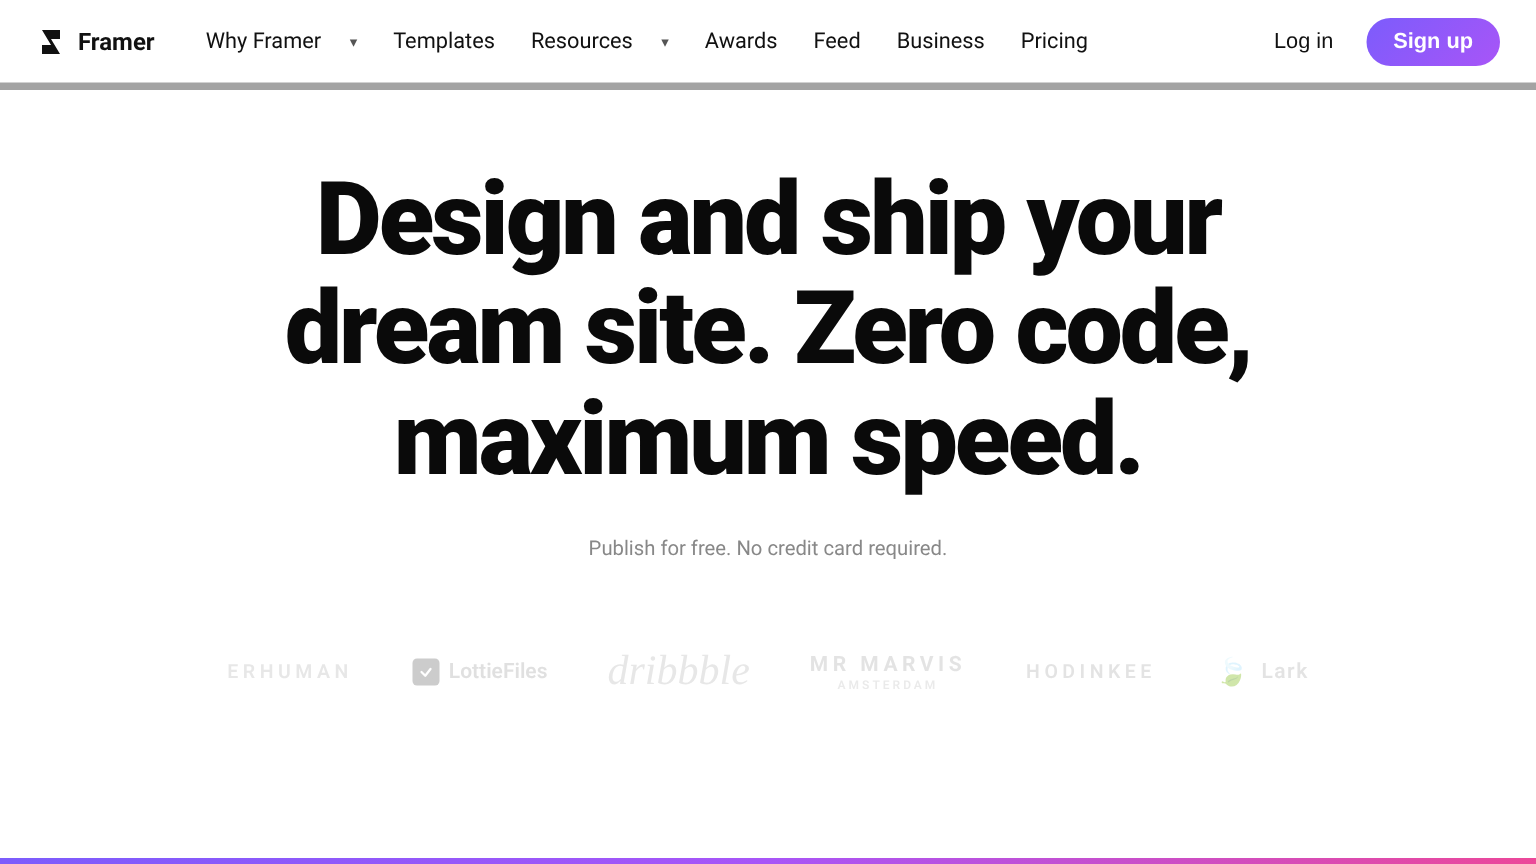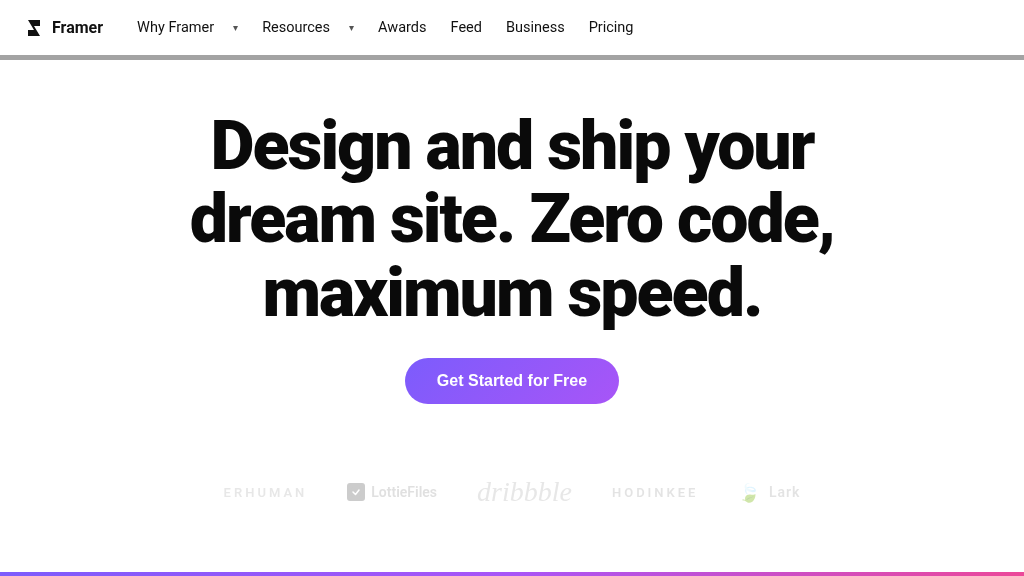--- a/index.html
+++ b/index.html
@@ -181,60 +181,71 @@
     </svg>
     <span>Framer</span>
   </a>
 
   <div class="nav-links">
     <a class="nav-link">
       <span>Why Framer</span>
       <span class="chevron">▾</span>
     </a>
     <a class="nav-link">
+      <span>Templates</span>
+    </a>
+    <a class="nav-link">
       <span>Resources</span>
       <span class="chevron">▾</span>
     </a>
     <a class="nav-link">
       <span>Awards</span>
     </a>
     <a class="nav-link">
       <span>Feed</span>
     </a>
     <a class="nav-link">
       <span>Business</span>
     </a>
     <a class="nav-link">
       <span>Pricing</span>
     </a>
   </div>
 
+  <div class="nav-actions">
+    <button class="btn-login">Log in</button>
+    <button class="btn-signup">Sign up</button>
+  </div>
 </nav>
 
 <section class="hero">
   <h1 class="hero-title">Design and ship your dream site. Zero code, maximum speed.</h1>
-  <button class="btn-get-started">Get Started for Free</button>
+  <p class="hero-subtext">Publish for free. No credit card required.</p>
 </section>
 
 <div class="logos-section">
   <div class="logo-item">
     <span style="opacity:0.35; font-size:13px; letter-spacing:3px;">ERHUMAN</span>
   </div>
   <div class="logo-item">
     <span class="logo-icon-square">
       <svg width="12" height="12" viewBox="0 0 12 12" fill="none">
           <rect x="1" y="1" width="10" height="10" rx="2" fill="#ccc"></rect>
           <path d="M3 6l2.5 2.5L9 4" stroke="#fff" stroke-width="1.5" stroke-linecap="round" stroke-linejoin="round"></path>
         </svg>
     </span>
     <span style="opacity:0.45; font-size:14px; letter-spacing:0; text-transform:none; font-weight:600;">LottieFiles</span>
   </div>
   <div class="logo-item script-font">
     <span style="opacity:0.35; font-size:28px;">dribbble</span>
   </div>
+  <div class="logo-item" style="flex-direction:column; gap:1px; align-items:center;">
+    <span style="opacity:0.4; font-size:14px; letter-spacing:3px; font-weight:700;">MR MARVIS</span>
+    <span style="opacity:0.3; font-size:8px; letter-spacing:2px;">AMSTERDAM</span>
+  </div>
   <div class="logo-item">
     <span style="opacity:0.4; font-size:13px; letter-spacing:3px;">HODINKEE</span>
   </div>
   <div class="logo-item">
     <span style="opacity:0.4; font-size:18px;">🍃</span>
     <span style="opacity:0.4; font-size:14px; letter-spacing:1px; font-weight:600; text-transform:none;">Lark</span>
   </div>
 </div>
 
 <div class="bottom-bar"></div>

